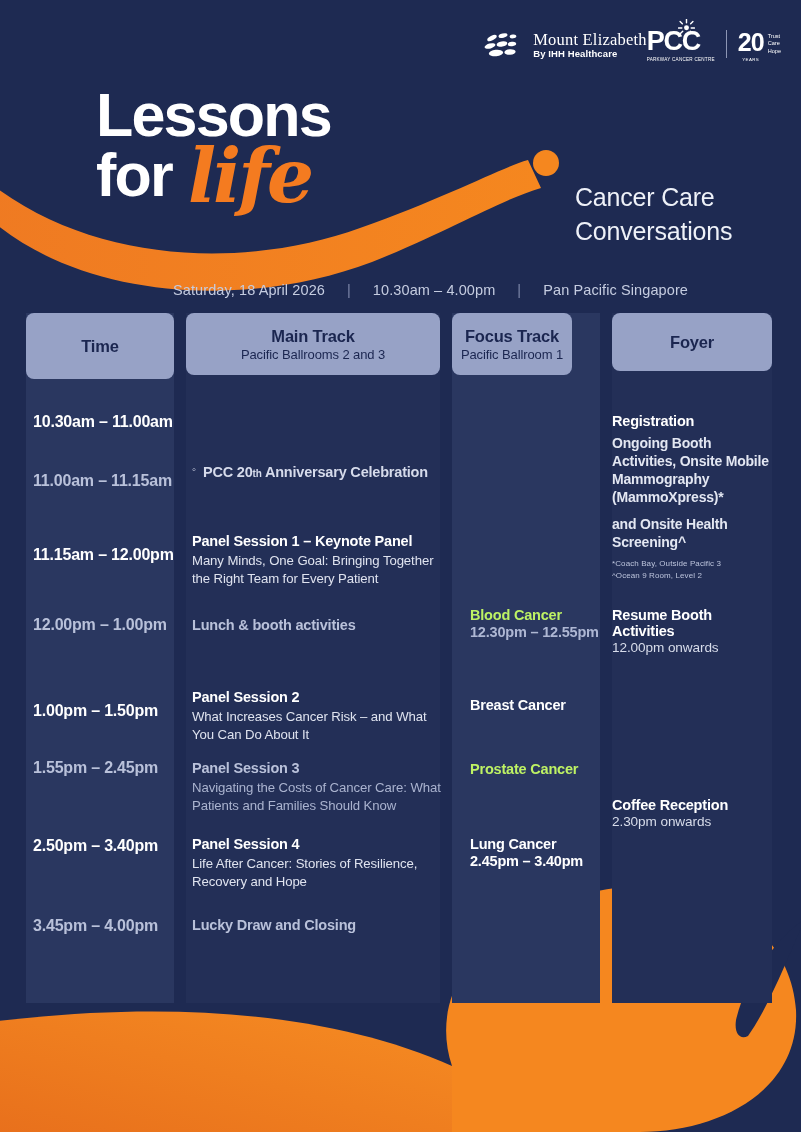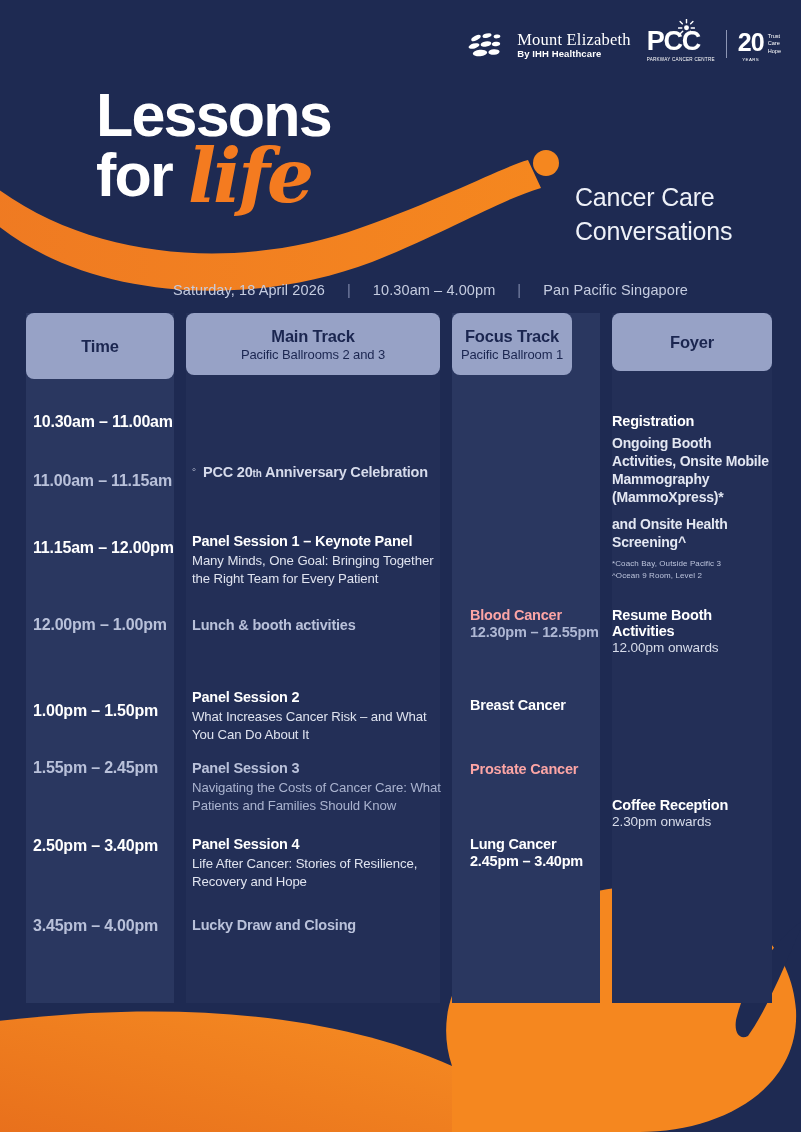--- a/index.html
+++ b/index.html
@@ -11,21 +11,21 @@
   }
   .page { position: relative; width: 801px; height: 1132px; background: #1e2a52; overflow: hidden; }
 
   
   .ribbon-layer { position: absolute; inset: 0; pointer-events: none; }
   .ribbon-layer svg { position: absolute; inset: 0; width: 801px; height: 1132px; }
 
   
   .logo-bar {
     position: absolute; top: 28px; right: 20px;
-    display: flex; align-items: center; gap: 16px; z-index: 6; justify-content: flex-end;
+    display: flex; align-items: center; z-index: 6; justify-content: flex-end;
   }
   .me-logo { display: flex; align-items: center; gap: 8px; }
   .me-dots { width: 42px; height: 26px; }
   .me-text { line-height: 1.05; }
   .me-name {
     font-family: "Liberation Serif", serif;
     font-size: 16.5px; color: #ffffff; letter-spacing: .2px;
   }
   .me-sub {
     font-size: 9.5px; font-weight: bold; color: #ffffff; letter-spacing: .1px; margin-top: 1px;
@@ -121,21 +121,21 @@
   .bullets li {
     font-size: 14.5px; font-weight: bold; color: #d6dbeb;
     line-height: 1.45; letter-spacing: -.2px; position: relative; padding-left: 11px;
   }
   .bullets li::before {
     content: "\25E6"; position: absolute; left: 0; top: 0; font-size: 11px; color: #d6dbeb;
   }
   .sup { font-size: 10px; vertical-align: baseline; }
 
   .focus-name { font-size: 14.5px; font-weight: bold; color: #ffffff; letter-spacing: -.2px; }
-  .focus-name.dim { color: #fca5a5; }
+  .focus-name.dim { color: #bef264; }
   .focus-time { font-size: 14.5px; font-weight: bold; color: #ffffff; letter-spacing: -.2px; margin-top: 1px; }
   .focus-time.dim { color: #aeb7d3; }
 
   .foyer-h { font-size: 14.5px; font-weight: bold; color: #ffffff; letter-spacing: -.2px; }
   .foyer-b { font-size: 14px; font-weight: bold; color: #e3e7f2; line-height: 1.28; letter-spacing: -.2px; margin-top: 6px; }
   .foyer-b2 { font-size: 14px; font-weight: bold; color: #e3e7f2; line-height: 1.28; letter-spacing: -.2px; margin-top: 9px; }
   .foyer-note { font-size: 8px; color: #bcc4dc; line-height: 1.45; margin-top: 7px; letter-spacing: .1px; }
   .foyer-sub { font-size: 13.6px; color: #d7dcea; letter-spacing: -.1px; margin-top: 1px; }
 </style>
 </head>
@@ -280,21 +280,21 @@
           <span class="time-txt time-dim">11.00am – 11.15am</span>
         </div>
         <div class="cell c-main">
           <ul class="bullets">
             <li><span>PCC 20</span><span class="sup">th</span><span> Anniversary Celebration</span></li>
           </ul>
         </div>
       </div>
 
       <div class="row" style="top:157px">
-        <div class="cell c-time" style="top:7px">
+        <div class="cell c-time" style="top:14px">
           <span class="time-txt">11.15am – 12.00pm</span>
         </div>
         <div class="cell c-main">
           <div class="sess-title">Panel Session 1 – Keynote Panel</div>
           <div class="sess-desc">Many Minds, One Goal: Bringing Together the Right Team for Every Patient</div>
         </div>
       </div>
 
       <div class="row" style="top:232px">
         <div class="cell c-time" style="top:9px">

